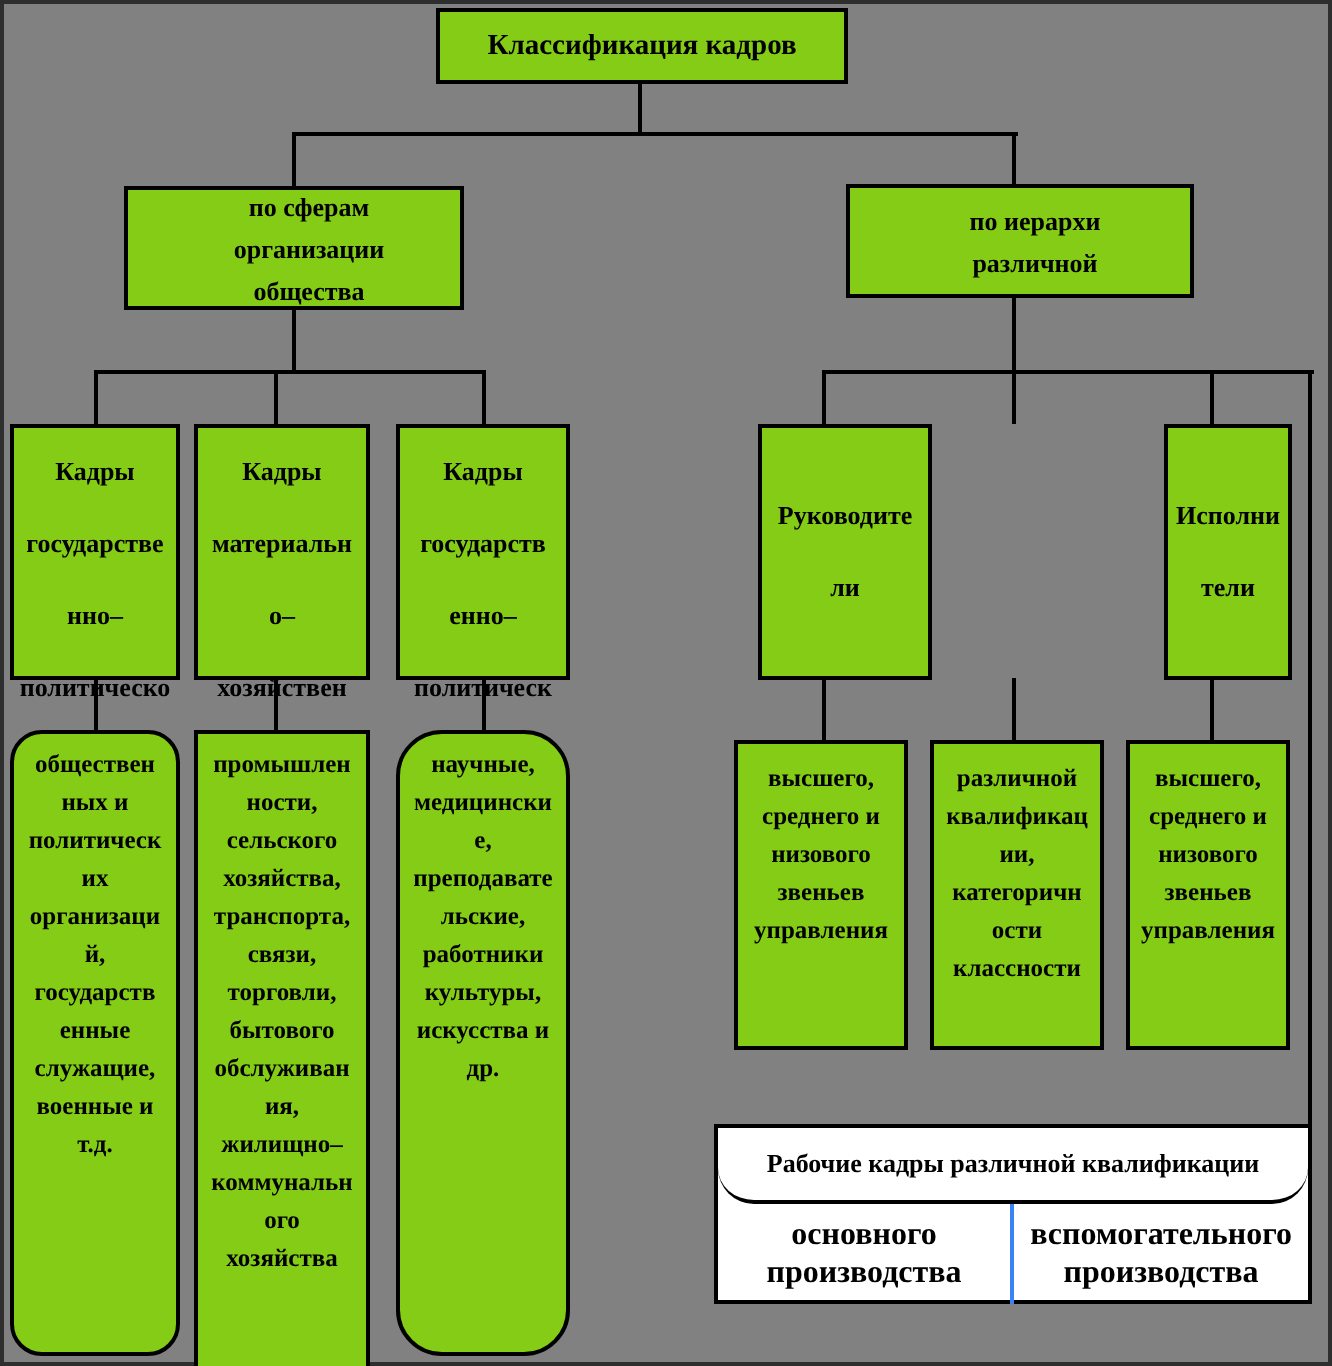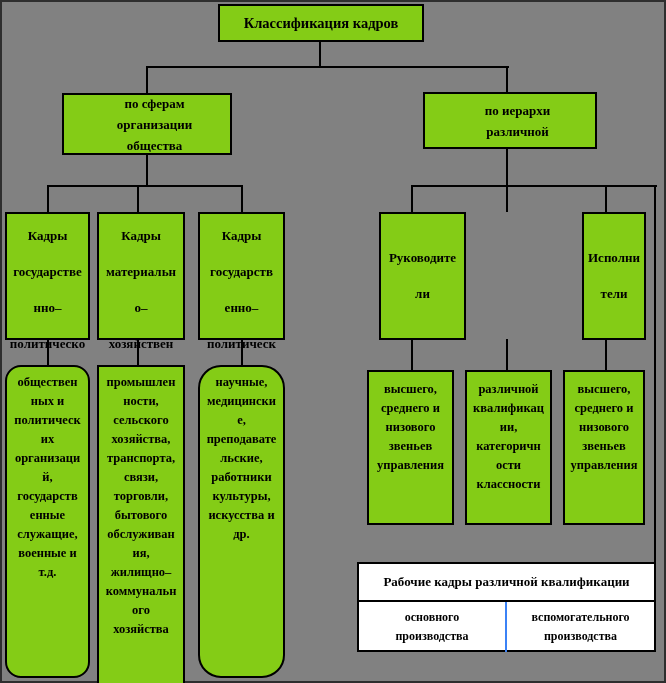--- a/index.html
+++ b/index.html
@@ -24,26 +24,26 @@
   .f-detail { font-size:12.5px; line-height:19px; }
   .pt4 { padding-top:4px; } .pt6 { padding-top:6px; } .pt8 { padding-top:8px; }
   .line { position:absolute; background:#000; }
   .wtable {
     position:absolute; left:357px; top:562px; width:299px; height:90px;
     background:#fff; border:2px solid #000; box-sizing:border-box;
   }
   .wtable .thead {
     height:36px; border-bottom:2px solid #000;
     display:flex; align-items:center; justify-content:center;
-    font-size:13px; text-align:center;
+    font-size:13px; text-align:center;border-radius:18px;
   }
   .wtable .tbody { display:flex; height:50px; }
   .wtable .cell {
     flex:0 0 146px; display:flex; align-items:center; justify-content:center;
-    white-space:pre-line; text-align:center; font-size:12px; line-height:19px;
+    white-space:pre-line; text-align:center; font-size:16px; line-height:19px;
   }
   .wtable .cell + .cell { border-left:2px solid #3b82f6; flex:1; }
 </style>
 </head>
 <body>
 
 <div class="canvas">
 
   <div class="box vc f-title" style="left:218px;top:4px;width:206px;height:38px;">Классификация кадров</div>
 

